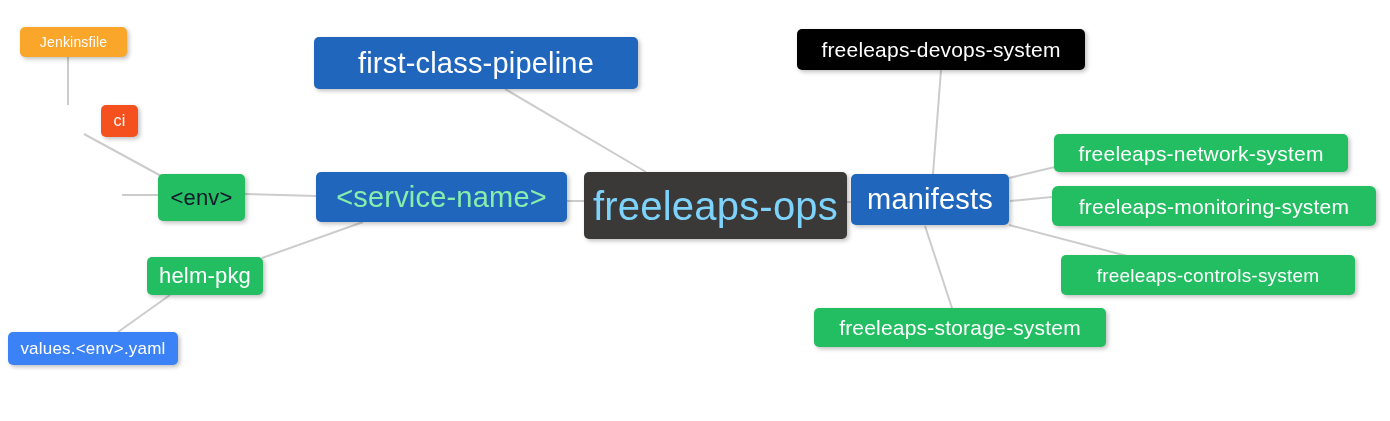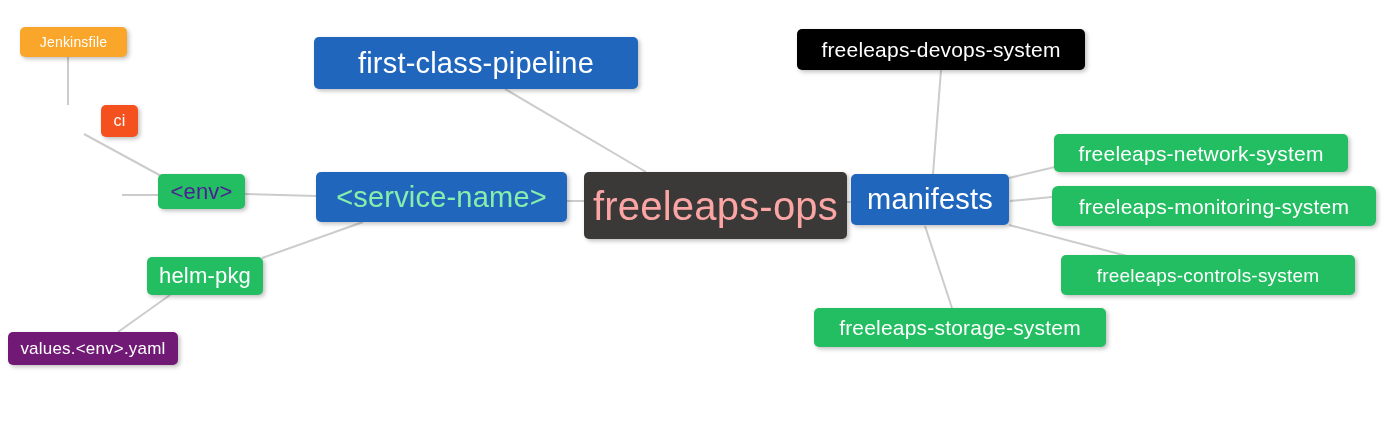--- a/index.html
+++ b/index.html
@@ -58,28 +58,28 @@
       <line x1="505" y1="89" x2="646" y2="172" stroke="#CCCCCC" stroke-width="2"></line>
       <line x1="567" y1="201" x2="584" y2="201" stroke="#CCCCCC" stroke-width="2"></line>
       <line x1="847" y1="202" x2="851" y2="202" stroke="#CCCCCC" stroke-width="2"></line>
       <line x1="933" y1="174" x2="941" y2="70" stroke="#CCCCCC" stroke-width="2"></line>
       <line x1="1009" y1="178" x2="1122" y2="151" stroke="#CCCCCC" stroke-width="2"></line>
       <line x1="1010" y1="201" x2="1052" y2="197" stroke="#CCCCCC" stroke-width="2"></line>
       <line x1="1009" y1="225" x2="1127" y2="256" stroke="#CCCCCC" stroke-width="2"></line>
       <line x1="925" y1="226" x2="952" y2="308" stroke="#CCCCCC" stroke-width="2"></line>
     </svg>
   <div id="node-layer">
-      <div class="node" style="left: 584px; top: 172px; width: 263px; height: 67px; font-size: 40px; background: rgb(59, 56, 56); color: #fca5a5;">freeleaps-ops</div>
+      <div class="node" style="left: 584px; top: 172px; width: 263px; height: 67px; font-size: 40px; background: rgb(59, 56, 56); color: #7dd3fc;">freeleaps-ops</div>
       <div class="node" style="left: 314px; top: 37px; width: 324px; height: 52px; font-size: 29px; background: rgb(32, 102, 189); color: rgb(255, 255, 255);">first-class-pipeline</div>
       <div class="node" style="left: 316px; top: 172px; width: 251px; height: 50px; font-size: 29px; background: rgb(32, 102, 189); color: #86efac;">&lt;service-name&gt;</div>
       <div class="node" style="left: 851px; top: 174px; width: 158px; height: 51px; font-size: 29px; background: rgb(32, 102, 189); color: rgb(255, 255, 255); text-align: center;">manifests</div>
-      <div class="node" style="left: 158px; top: 174px; width: 87px; height: 35px; font-size: 22px; background: rgb(35, 190, 98); color: #4c1d95;">&lt;env&gt;</div>
+      <div class="node" style="left: 158px; top: 174px; width: 87px; height: 47px; font-size: 22px; background: rgb(35, 190, 98); color: #0f172a;">&lt;env&gt;</div>
       <div class="node" style="left: 147px; top: 257px; width: 116px; height: 38px; font-size: 22px; background: rgb(35, 190, 98); color: rgb(255, 255, 255);">helm-pkg</div>
       <div class="node" style="left: 797px; top: 29px; width: 288px; height: 41px; font-size: 21px; background: #000000; color: rgb(255, 255, 255);">freeleaps-devops-system</div>
       <div class="node" style="left: 1054px; top: 113px; width: 294px; height: 38px; font-size: 21px; background: rgb(35, 190, 98); color: rgb(255, 255, 255); margin-top: 21px;">freeleaps-network-system</div>
       <div class="node" style="left: 1052px; top: 186px; width: 324px; height: 40px; font-size: 21px; background: rgb(35, 190, 98); color: rgb(255, 255, 255); border-radius: 6px;">freeleaps-monitoring-system</div>
       <div class="node" style="left: 1061px; top: 255px; width: 294px; height: 40px; font-size: 19px; background: rgb(35, 190, 98); color: rgb(255, 255, 255);">freeleaps-controls-system</div>
       <div class="node" style="left: 814px; top: 308px; width: 292px; height: 39px; font-size: 21px; background: rgb(35, 190, 98); color: rgb(255, 255, 255);">freeleaps-storage-system</div>
       <div class="node" style="left: 53px; top: 105px; width: 37px; height: 32px; font-size: 16px; background: rgb(244, 81, 30); color: rgb(255, 255, 255); margin-left: 48px;">ci</div>
-      <div class="node" style="left: 8px; top: 332px; width: 170px; height: 33px; font-size: 17px; background: #701a75; color: rgb(255, 255, 255);">values.&lt;env&gt;.yaml</div>
+      <div class="node" style="left: 8px; top: 332px; width: 170px; height: 33px; font-size: 17px; background: #3b82f6; color: rgb(255, 255, 255);">values.&lt;env&gt;.yaml</div>
       <div class="node" style="left: 20px; top: 27px; width: 107px; height: 30px; font-size: 14px; background: rgb(249, 166, 43); color: rgb(255, 255, 255);">Jenkinsfile</div>
     </div>
 </div>
 
 </body></html>

